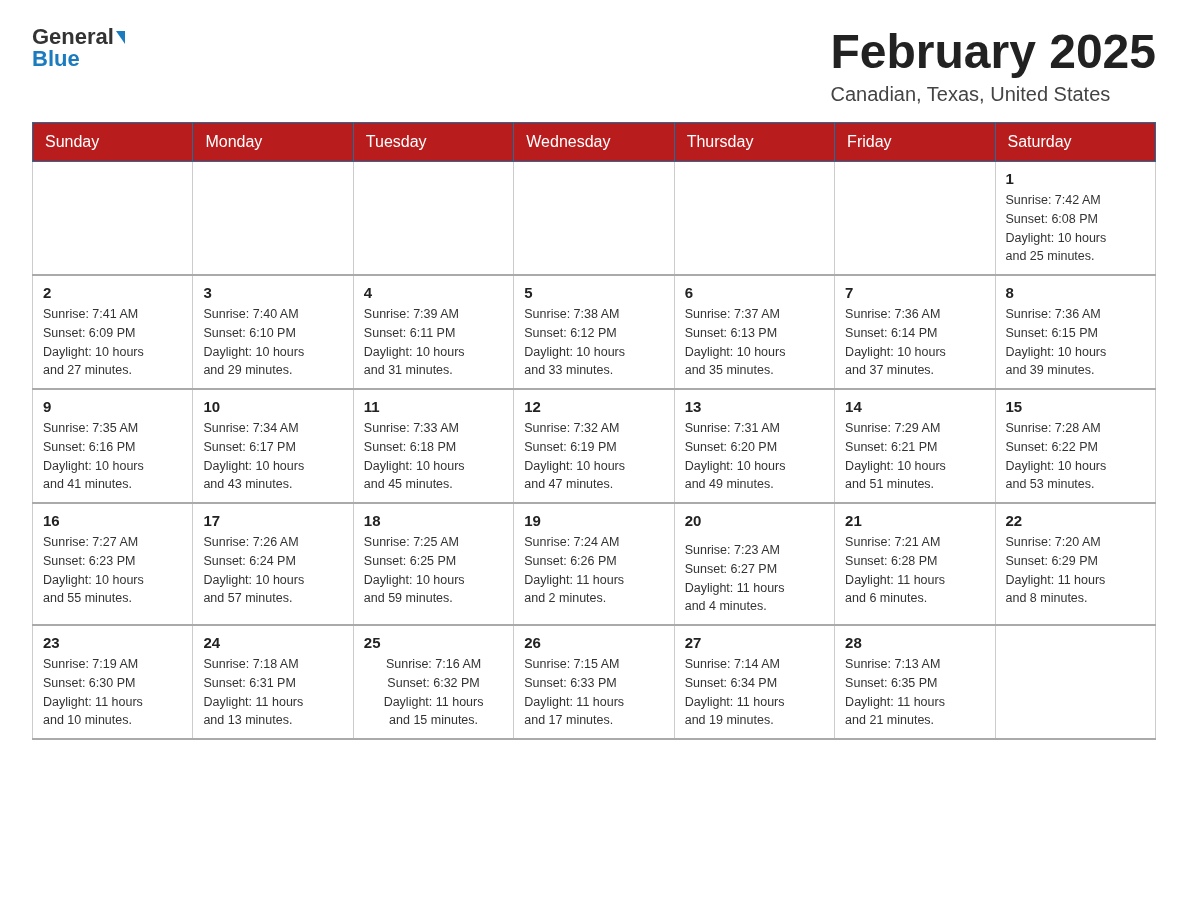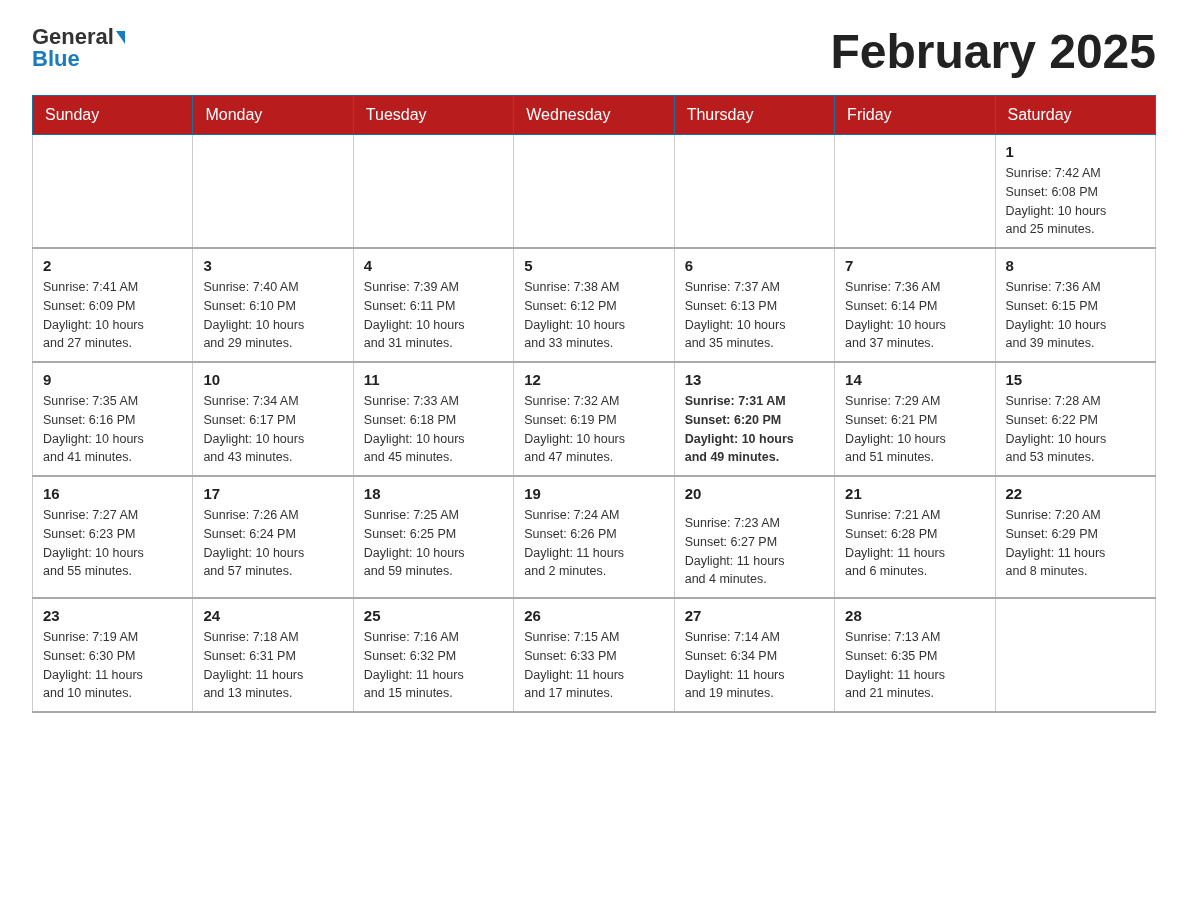--- a/index.html
+++ b/index.html
@@ -106,20 +106,21 @@
 <div class="header">
   <div class="logo">
     <div style="display:flex; align-items:center;">
       <span class="logo-general">General</span>
       <span class="logo-triangle"></span>
     </div>
     <span class="logo-blue">Blue</span>
   </div>
   <div class="title-section">
     <h1>February 2025</h1>
+    <h2>Canadian, Texas, United States</h2>
   </div>
 </div>
 
 <table>
   <thead>
     <tr>
     <th>Sunday</th>
         <th>Monday</th>
         <th>Tuesday</th>
         <th>Wednesday</th>
@@ -219,21 +220,21 @@
         </td>
         <td>
           <span class="day-number">12</span>
           <div class="day-info" style="white-space: pre-line;">Sunrise: 7:32 AM
 Sunset: 6:19 PM
 Daylight: 10 hours
 and 47 minutes.</div>
         </td>
         <td>
           <span class="day-number">13</span>
-          <div class="day-info" style="white-space: pre-line; font-weight: bold;">Sunrise: 7:31 AM
+          <div class="day-info" style="white-space: pre-line;">Sunrise: 7:31 AM
 Sunset: 6:20 PM
 Daylight: 10 hours
 and 49 minutes.</div>
         </td>
         <td>
           <span class="day-number">14</span>
           <div class="day-info" style="white-space: pre-line;">Sunrise: 7:29 AM
 Sunset: 6:21 PM
 Daylight: 10 hours
 and 51 minutes.</div>
@@ -307,21 +308,21 @@
         </td>
         <td>
           <span class="day-number">24</span>
           <div class="day-info" style="white-space: pre-line;">Sunrise: 7:18 AM
 Sunset: 6:31 PM
 Daylight: 11 hours
 and 13 minutes.</div>
         </td>
         <td>
           <span class="day-number">25</span>
-          <div class="day-info" style="white-space: pre-line;">Sunrise: 7:16 AM
+          <div class="day-info" style="white-space: pre-line; text-align: center;">Sunrise: 7:16 AM
 Sunset: 6:32 PM
 Daylight: 11 hours
 and 15 minutes.</div>
         </td>
         <td>
           <span class="day-number">26</span>
           <div class="day-info" style="white-space: pre-line;">Sunrise: 7:15 AM
 Sunset: 6:33 PM
 Daylight: 11 hours
 and 17 minutes.</div>

